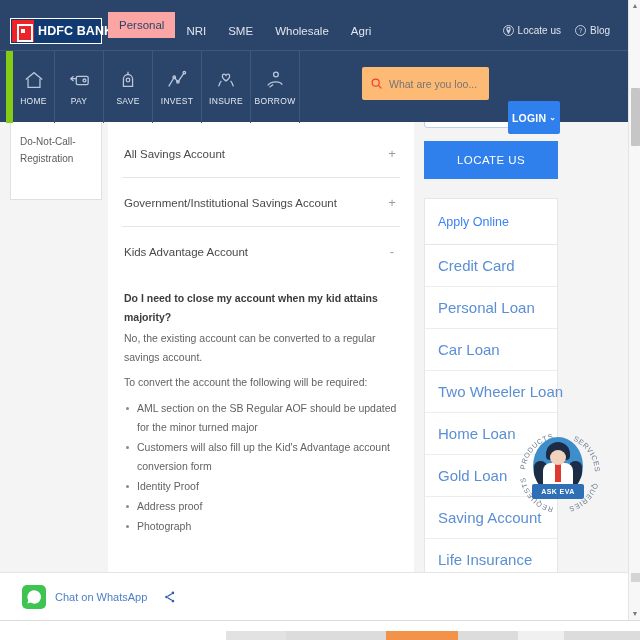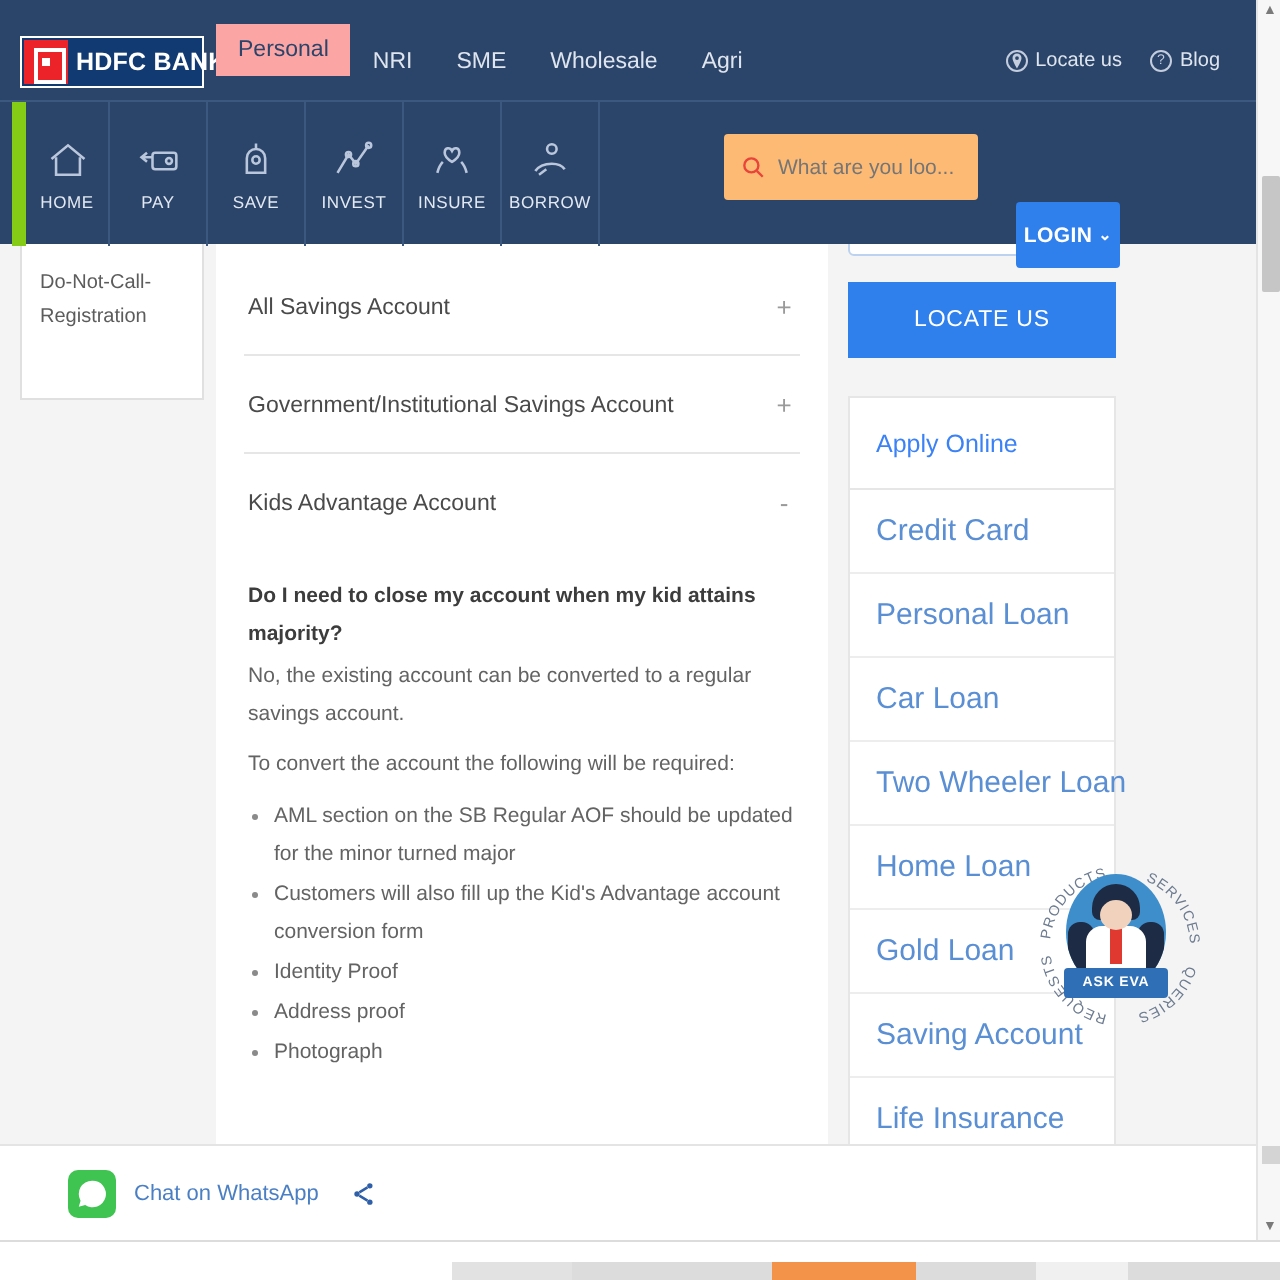--- a/index.html
+++ b/index.html
@@ -353,21 +353,21 @@
   }
 
   
   .wa-bar {
     position: absolute; left: 0; top: 572px;
     width: 628px; height: 48px;
     background: #ffffff;
     border-top: 1px solid #e4e4e4;
     display: flex; align-items: center;
     gap: 9px;
-    padding-left: 34px;
+    padding-left: 22px;
     z-index: 30;
   }
   .wa-ico {
     width: 24px; height: 24px;
     background: #3fc351;
     border-radius: 5px;
     display: flex; align-items: center; justify-content: center;
     flex: 0 0 auto;
   }
   .wa-ico svg { width: 16px; height: 16px; display: block; }

